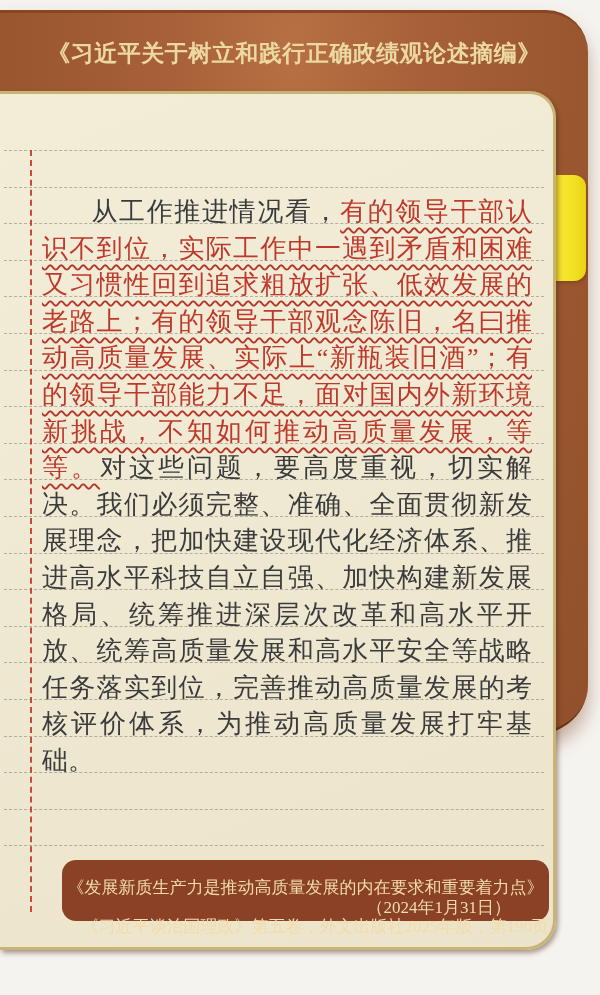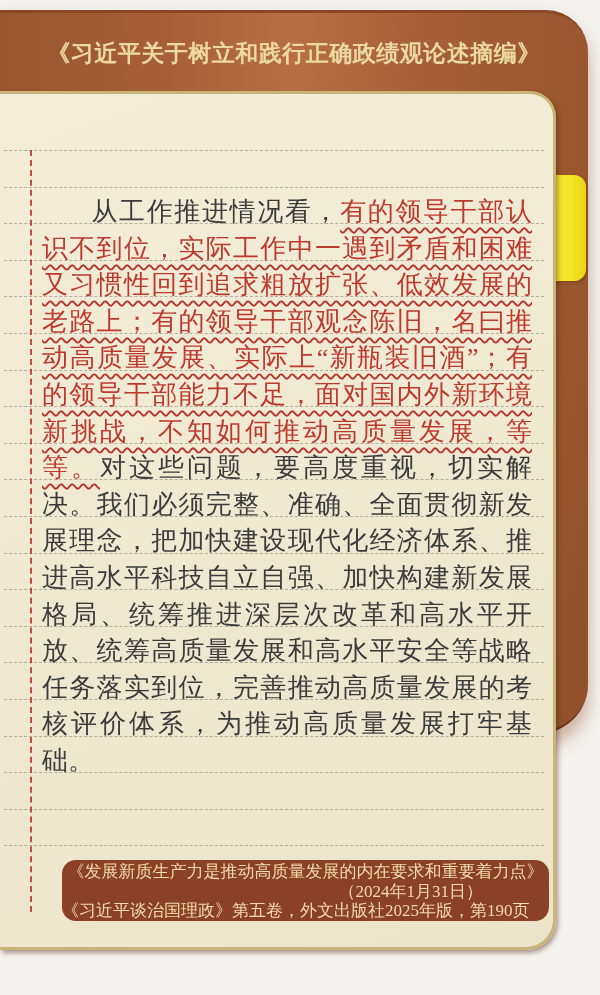--- a/index.html
+++ b/index.html
@@ -72,23 +72,23 @@
   }
   
   .cite{
     position:absolute;left:62px;top:766px;width:487px;height:61px;
     background:#8a4126;
     border-radius:14px;
     color:#f2dcaa;
     font-size:17px;line-height:19.5px;
     padding-top:2px;box-sizing:border-box;
   }
-  .cite .c1{text-align:center;}
-  .cite .c2{text-align:right;padding-right:66px;}
-  .cite .c3{text-align:left;}
+  .cite .c1{text-align:center;margin-top:16px;}
+  .cite .c2{text-align:right;padding-right:38px;}
+  .cite .c3{text-align:right;}
   
   .footer{
     position:absolute;right:78px;bottom:6px;
     color:#f1e4c6;font-size:17px;line-height:20px;
     display:flex;align-items:center;gap:4px;
   }
   .brand{
     font-style:italic;font-weight:700;
     transform:skewX(-6deg);
     letter-spacing:1px;

